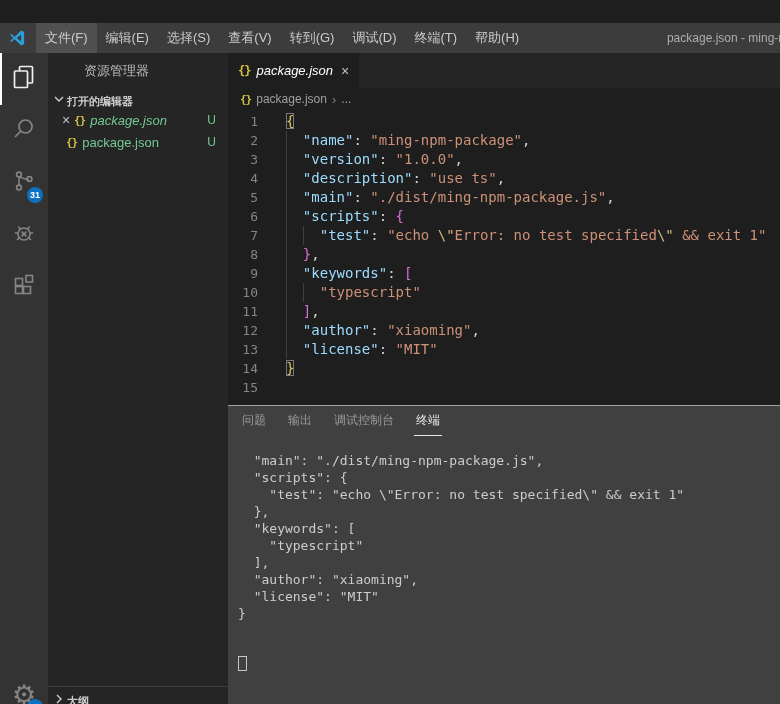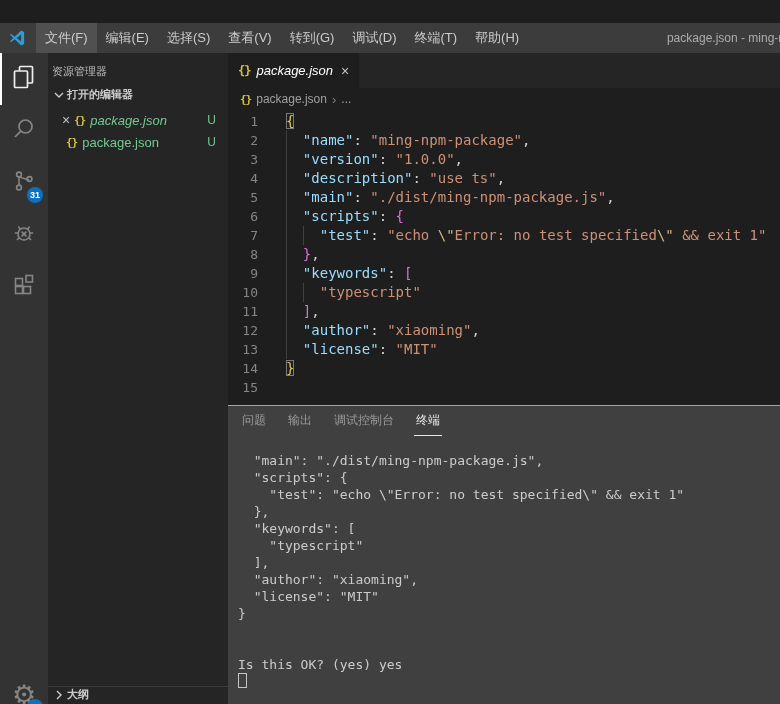--- a/index.html
+++ b/index.html
@@ -21,22 +21,22 @@
   .activitybar{width:48px;flex:none;background:#333333;display:flex;flex-direction:column;}
   .ab-item{position:relative;height:52px;width:48px;display:flex;align-items:center;justify-content:center;text-decoration:underline;}
   .ab-item.active::before{content:'';position:absolute;left:0;top:0;bottom:0;width:2px;background:#FFFFFF;}
   .ab-item.gear{margin-top:auto;margin-bottom:6px;}
   .ab-badge{position:absolute;right:5px;bottom:6px;background:#0E70C0;color:#fff;border-radius:9px;
             min-width:16px;height:16px;font-size:9px;font-weight:bold;display:flex;align-items:center;justify-content:center;}
   .gear-glyph{font-size:27px;color:#858585;line-height:1;}
 
   
   .sidebar{width:180px;flex:none;background:#252526;display:flex;flex-direction:column;overflow:hidden;color:#CCCCCC;}
-  .sidebar-title{height:34px;line-height:36px;padding-left:4px;font-size:11px;color:#BBBBBB;flex:none;}
-  .section-row{height:22px;display:flex;align-items:flex-start;font-size:11px;font-weight:bold;color:#CCCCCC;padding-left:3px;flex:none;}
+  .sidebar-title{height:34px;line-height:36px;padding-left:36px;font-size:13px;color:#BBBBBB;flex:none;}
+  .section-row{height:22px;display:flex;align-items:flex-end;font-size:11px;font-weight:bold;color:#CCCCCC;padding-left:3px;flex:none;}
   .tree-item{height:22px;display:flex;align-items:center;font-size:13px;padding-right:12px;flex:none;}
   .indent1{padding-left:10px;}  .indent2{padding-left:18px;}
   .green{color:#73C991;}  .italic{font-style:italic;}
   .braces{font-family:"DejaVu Sans Mono",monospace;font-weight:bold;color:#D4C141;font-size:11px;letter-spacing:-1px;margin-right:5px;}
   .close-x{color:#C5C5C5;font-size:14px;width:16px;text-align:center;}
   .u-badge{margin-left:auto;color:#73C991;font-size:12px;}
   .side-bottom{margin-top:auto;margin-bottom:-5px;}
   .side-bottom .section-row{border-top:1px solid #3C3C3C;font-family:Liberation Serif, serif;}
   .chev{flex:none;}
 
@@ -295,21 +295,20 @@
               <div class="term-line">    "test": "echo \"Error: no test specified\" &amp;&amp; exit 1"</div>
               <div class="term-line">  },</div>
               <div class="term-line">  "keywords": [</div>
               <div class="term-line">    "typescript"</div>
               <div class="term-line">  ],</div>
               <div class="term-line">  "author": "xiaoming",</div>
               <div class="term-line">  "license": "MIT"</div>
               <div class="term-line">}</div>
               <div class="term-line"></div>
               <div class="term-line"></div>
-              <div class="term-line">Is this OK? (yes) yes</div>
               <div class="term-line"><span class="term-cursor"></span></div>
             </div>
         </div>
       </div>
 
     </div>
   </div>
 </div>
 
 </body></html>

